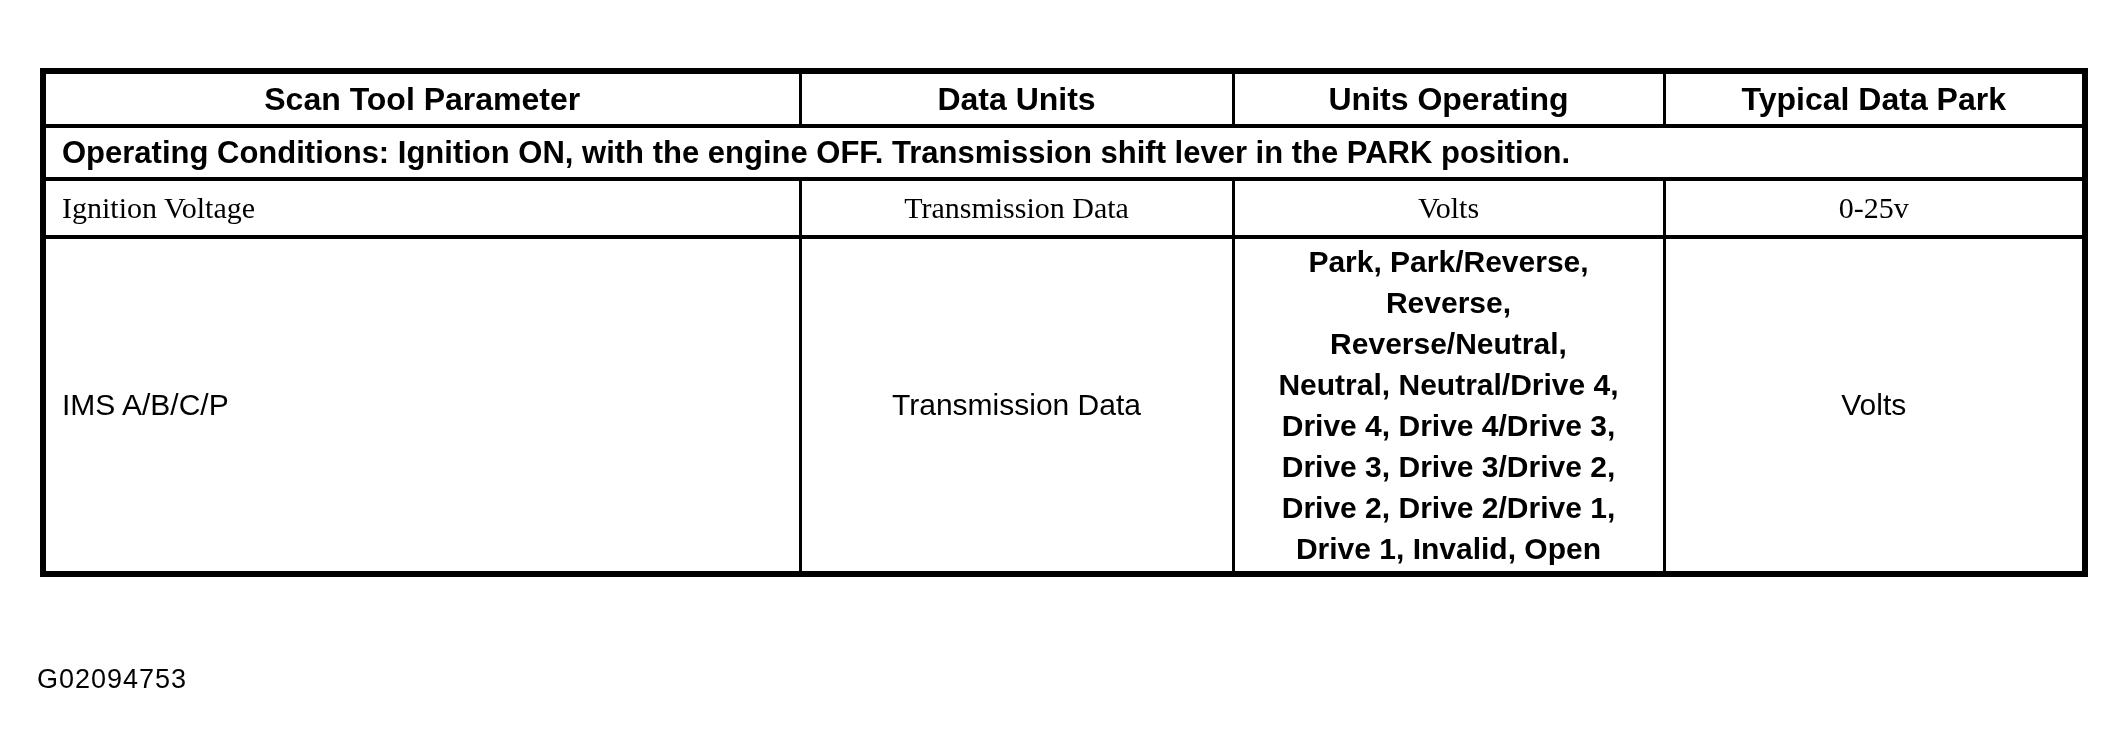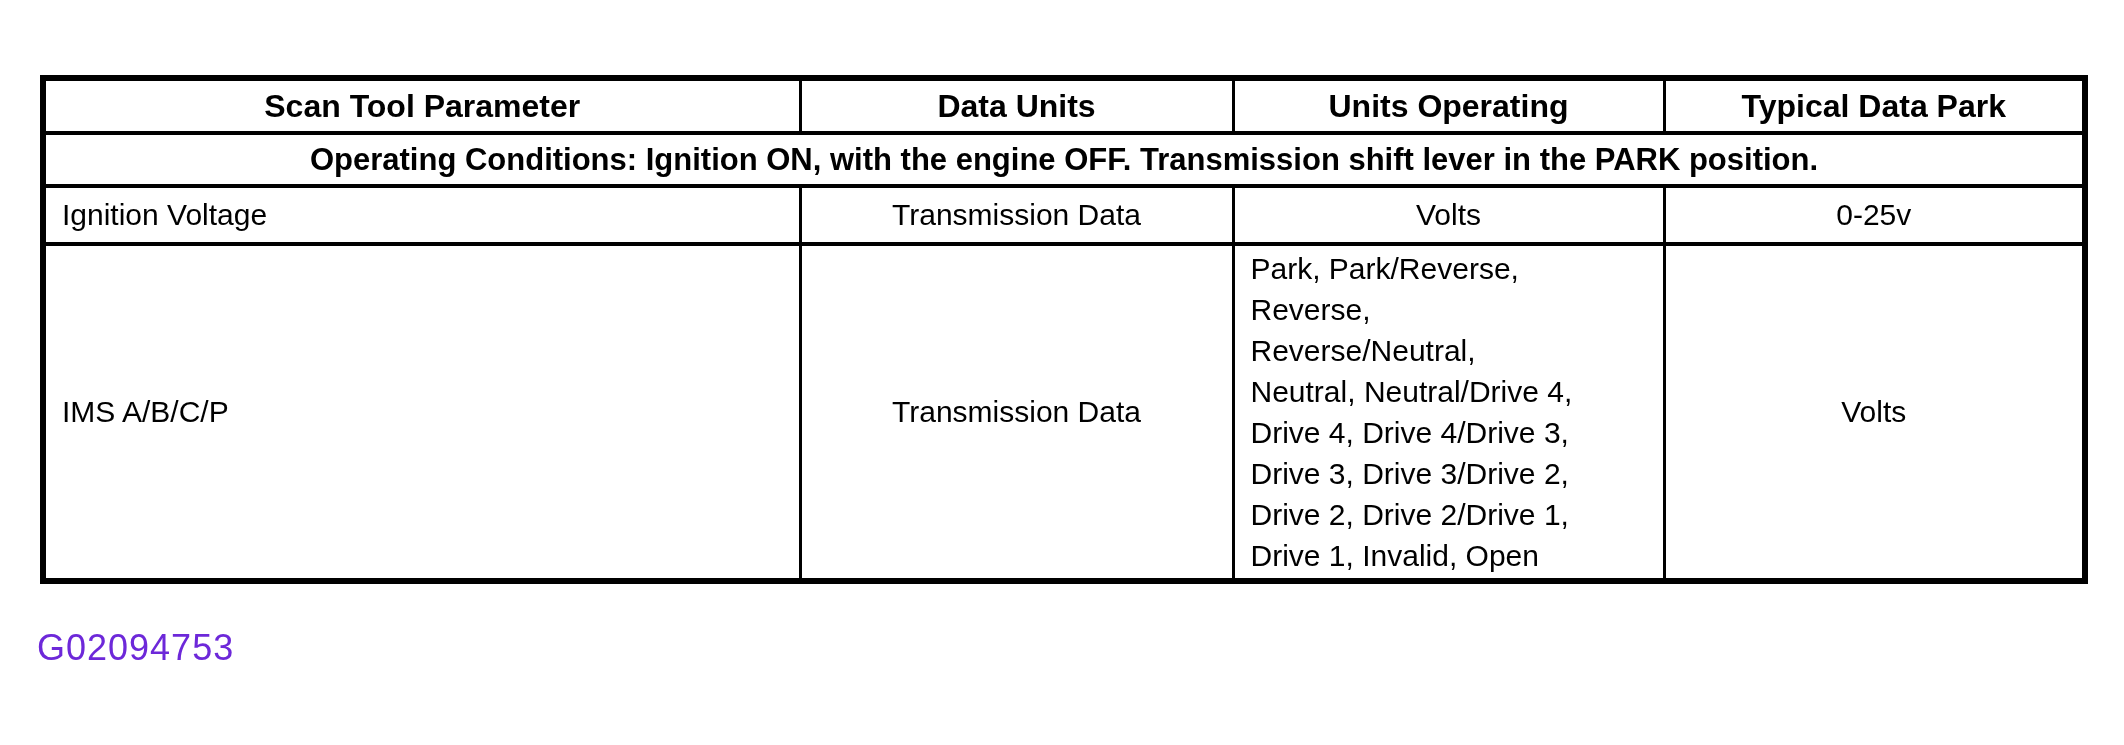--- a/index.html
+++ b/index.html
@@ -12,21 +12,21 @@
     width: 2124px;
     height: 745px;
     background: #ffffff;
     color: #000000;
     font-family: "Liberation Sans", sans-serif;
     overflow: hidden;
   }
   table.scan-table {
     position: absolute;
     left: 40px;
-    top: 75px;
+    top: 68px;
     width: 2042px;
     border-collapse: collapse;
     table-layout: fixed;
     border: 6px solid #000;
   }
   .scan-table th,
   .scan-table td {
     border: 3px solid #000;
     padding: 2px 16px;
     font-size: 30px;
@@ -39,39 +39,39 @@
   }
   .scan-table th {
     font-size: 32px;
     font-weight: bold;
     text-align: center;
     height: 46px;
   }
   .op-row td {
     font-size: 31px;
     font-weight: bold;
-    text-align: center;
     height: 45px;
   }
-  .row-short td { height: 50px; }
+  .row-short td { height: 50px; font-family: Liberation Serif, serif; }
   .row-tall  td { height: 324px; }
   .cell-left   { text-align: left; }
   .cell-center { text-align: center; }
   .units-multiline {
     white-space: pre-line;
     line-height: 41px;
-    text-align: left;
+    text-align: center;
+    font-weight: bold;
   }
   .figure-id {
     position: absolute;
     left: 37px;
-    top: 627px;
-    font-size: 36px;
+    top: 664px;
+    font-size: 27px;
     letter-spacing: 1px;
-    color: #6d28d9;
+    color: #000000;
   }
 </style>
 </head>
 <body>
 
 <div class="page">
 
   <table class="scan-table">
     <colgroup>
       <col style="width:757px">

